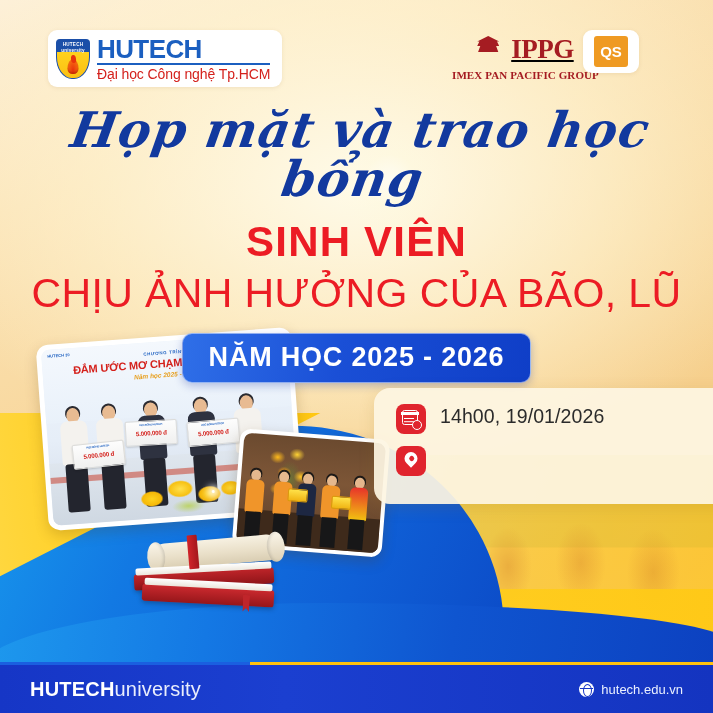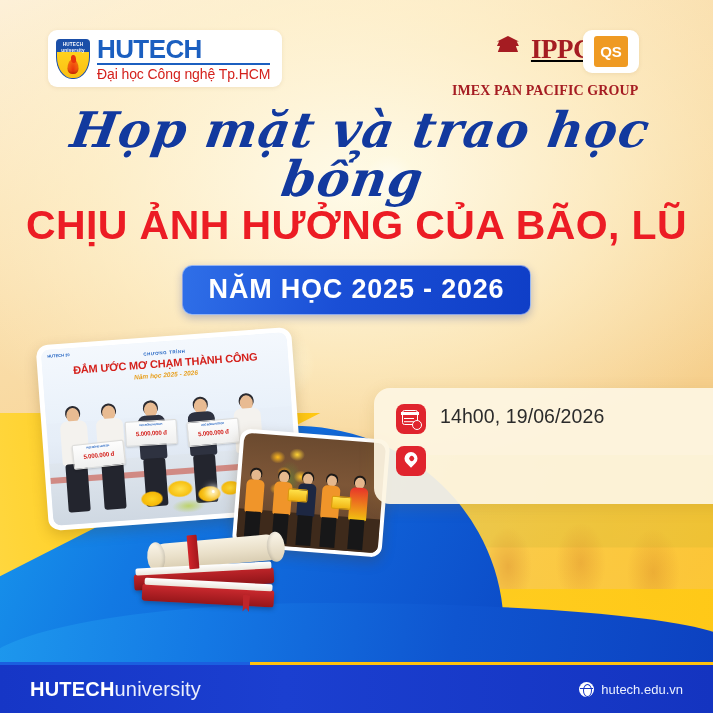--- a/index.html
+++ b/index.html
@@ -158,21 +158,21 @@
     font-size:14px; color:#d4211c; letter-spacing:-0.1px; margin-top:2px; display:block;
   }
   .logo-ippg { left:452px; top:36px; background:transparent; box-shadow:none; flex-direction:column; align-items:center; }
   .ippg-row { display:flex; align-items:flex-start; gap:12px;text-decoration:underline; }
   .ippg-mark {
     width:22px; height:16px; position:relative; flex:0 0 auto;
     background:#a51c22;
     clip-path:polygon(50% 0%, 100% 34%, 90% 34%, 100% 62%, 86% 62%, 96% 100%, 4% 100%, 14% 62%, 0% 62%, 10% 34%, 0% 34%);
   }
   .ippg-word { font-family:"Liberation Serif", serif; font-size:27px; font-weight:bold; color:#a51c22; letter-spacing:-0.5px; line-height:1; }
-  .ippg-sub { font-family:"Liberation Serif", serif; font-size:14px; font-weight:bold; color:#a51c22; letter-spacing:0.1px; margin-top:20px; }
+  .ippg-sub { font-family:"Liberation Serif", serif; font-size:11px; font-weight:bold; color:#a51c22; letter-spacing:0.1px; margin-top:6px; }
   .logo-qs { left:583px; top:30px; padding:6px 11px; gap:7px; }
   .qs-badge {
     width:34px; height:31px; background:#ef9a22; border-radius:3px;
     color:#fff; font-size:15px; font-weight:bold; display:flex; align-items:center; justify-content:center;
     flex:0 0 auto;
   }
   .qs-right { line-height:1; }
   .qs-stars { display:flex; gap:2px; margin-bottom:2px; }
   .qs-stars i { width:7px; height:7px; background:#ef9a22; display:block;
     clip-path:polygon(50% 0%,61% 35%,98% 35%,68% 57%,79% 91%,50% 70%,21% 91%,32% 57%,2% 35%,39% 35%); }
@@ -189,22 +189,22 @@
     transform:skewX(-9deg);
     line-height:1;
     text-shadow:0 1px 0 rgba(255,255,255,.35);
   }
   .red-line1 {
     margin-top:16px;
     font-size:42px; font-weight:bold; color:#ec1c24;
     letter-spacing:1.2px; line-height:1.05;
   }
   .red-line2 {
-    margin-top:0;
-    font-size:41px; font-weight:bold; color:#ec1c24;
+    margin-top:8px;
+    font-size:41px; font-weight:normal; color:#ec1c24;
     letter-spacing:0.4px; line-height:1.05;
   }
   .year-pill {
     display:inline-block; margin-top:18px;
     padding:8px 26px 9px;
     background:linear-gradient(100deg,#2f6fe8 0%, #1a4fd6 45%, #0f3ec7 100%);
     border-radius:10px;
     color:#fff; font-size:27px; font-weight:bold; letter-spacing:.8px;
     box-shadow:0 3px 9px rgba(20,50,160,.28);
     border:1.5px solid rgba(255,255,255,.5);
@@ -392,20 +392,21 @@
       <div class="ippg-sub">IMEX PAN PACIFIC GROUP</div>
     </div>
 
     <div class="logo-box logo-qs">
       <div class="qs-badge">QS</div>
     </div>
   </div>
 
   <div class="headline">
     <div class="script-line">Họp mặt và trao học bổng</div>
+    <div class="red-line1">SINH VIÊN</div>
     <div class="red-line2">CHỊU ẢNH HƯỞNG CỦA BÃO, LŨ</div>
     <div class="year-pill">NĂM HỌC 2025 - 2026</div>
   </div>
 
   <div class="collage">
 
     <div class="photo-main">
       <div class="inner">
         <div class="pm-banner"></div>
         <div class="pm-logo">HUTECH 30</div>
@@ -514,21 +515,21 @@
       </div>
     </div>
   </div>
 
   <div class="info-card">
     <div class="info-row">
       <span class="ic-icon">
         <span class="cal-glyph"></span>
         <span class="cal-clock"></span>
       </span>
-      <span class="info-text">14h00, 19/06/2026</span>
+      <span class="info-text">14h00, 19/01/2026</span>
     </div>
     <div class="info-row">
       <span class="ic-icon">
         <span class="pin-glyph"></span>
       </span>
     </div>
   </div>
 
   <div class="footer">
     <div class="foot-brand">

